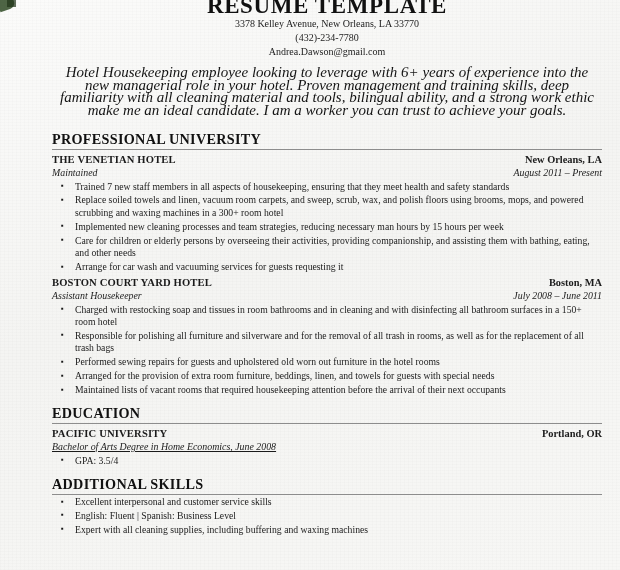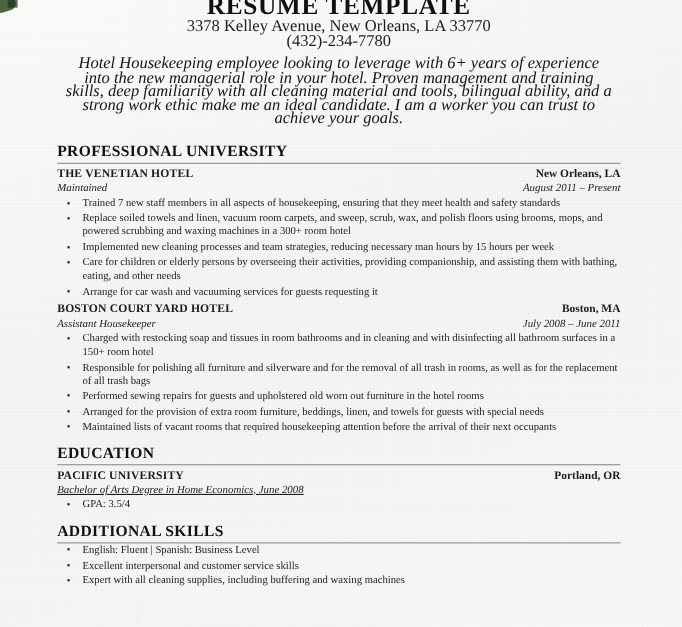--- a/index.html
+++ b/index.html
@@ -44,37 +44,37 @@
     left: 7px;
     width: 9px;
     height: 7px;
     background: #1f3318;
     opacity: 0.7;
   }
 
   .sheet {
     position: absolute;
     inset: 0;
-    padding: 0 56px 0 52px;
+    padding: 0 18px 0 52px;
     box-sizing: border-box;
   }
 
   
   .doc-title {
     text-align: center;
     font-size: 23px;
     font-weight: bold;
     letter-spacing: 0.6px;
     line-height: 1;
     margin: -6px 0 0 0;
     color: #111;
   }
   .contact-line {
     text-align: center;
-    font-size: 15px;
+    font-size: 10px;
     line-height: 14px;
     color: #1c1c1c;
   }
 
   .summary {
     margin-top: 7px;
     text-align: center;
     font-style: italic;
     font-size: 15px;
     line-height: 12.6px;
@@ -161,20 +161,21 @@
 <div class="paper"></div>
 <div class="corner-mark"></div>
 <div class="corner-mark2"></div>
 
 <div class="sheet">
 
   <h1 class="doc-title">RESUME TEMPLATE</h1>
 
   <div class="contact-line">3378 Kelley Avenue, New Orleans, LA 33770</div>
   <div class="contact-line">(432)-234-7780</div>
+  <div class="contact-line">Andrea.Dawson@gmail.com</div>
 
   <p class="summary">Hotel Housekeeping employee looking to leverage with 6+ years of experience into the new managerial role in your hotel. Proven management and training skills, deep familiarity with all cleaning material and tools, bilingual ability, and a strong work ethic make me an ideal candidate. I am a worker you can trust to achieve your goals.</p>
 
   <div class="section">
     <div class="section-title">PROFESSIONAL UNIVERSITY</div>
 
     <div class="entry">
       <div class="entry-row">
         <span class="org">THE VENETIAN HOTEL</span>
         <span class="loc">New Orleans, LA</span>
@@ -221,19 +222,19 @@
       <div class="edu-sub">Bachelor of Arts Degree in Home Economics, June 2008</div>
       <ul class="bullets">
         <li>GPA: 3.5/4</li>
       </ul>
     </div>
   </div>
 
   <div class="section">
     <div class="section-title">ADDITIONAL SKILLS</div>
     <ul class="bullets">
+      <li>Excellent interpersonal and customer service skills</li>
       <li>English: Fluent | Spanish: Business Level</li>
-      <li>Excellent interpersonal and customer service skills</li>
       <li>Expert with all cleaning supplies, including buffering and waxing machines</li>
     </ul>
   </div>
 
 </div>
 
 </body></html>

